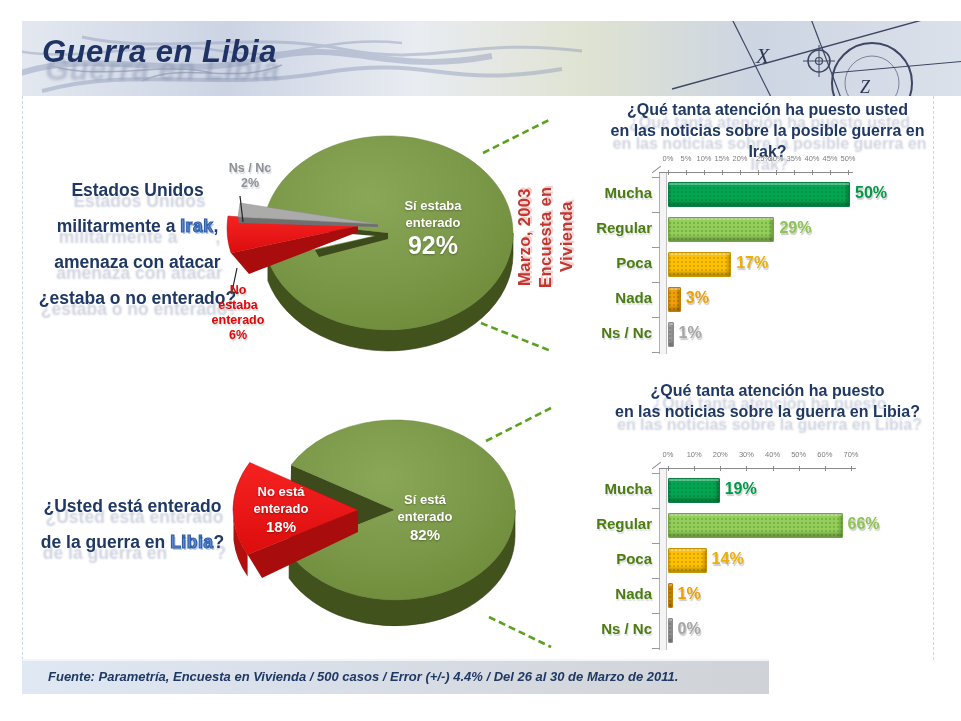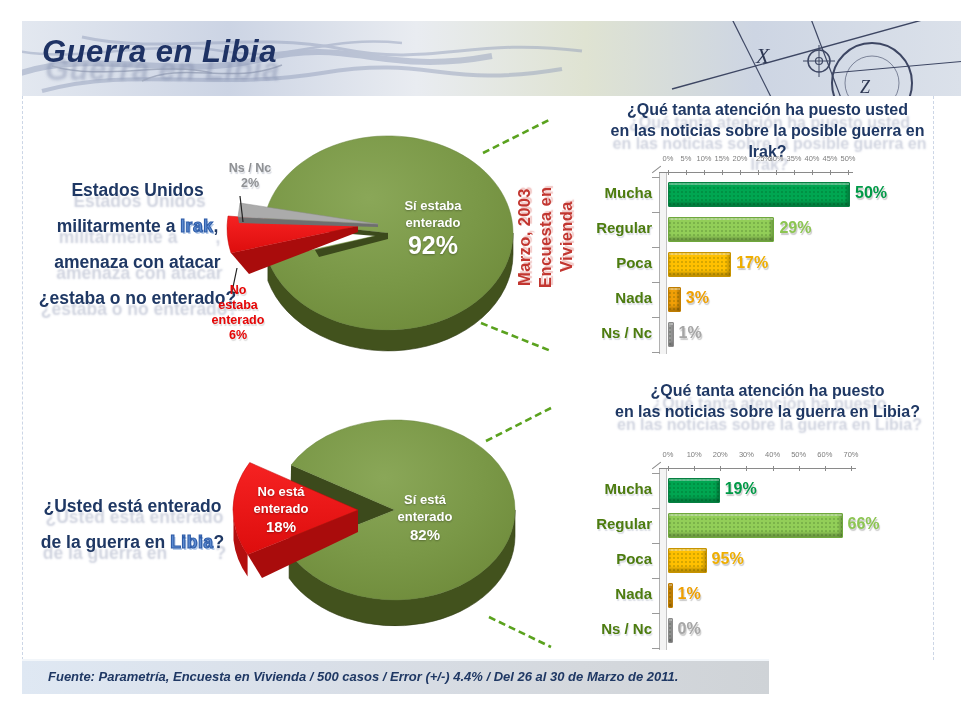--- a/index.html
+++ b/index.html
@@ -301,21 +301,21 @@
     <div class="cat-tick" style="left: 57px; top: 169px; width: 8px; height: 1px; background: rgb(154, 154, 154);"></div>
     <div class="cat-tick" style="left: 57px; top: 204px; width: 8px; height: 1px; background: rgb(154, 154, 154);"></div>
     <div class="cat-label" style="left: -15px; top: 36px;">Mucha</div>
     <div class="bar" style="left: 73px; top: 34px; width: 49.6717px; height: 23px; background-color: rgb(0, 166, 81); border: 1px solid rgb(6, 127, 65);"></div>
     <div class="bar-value" style="left: 129.672px; top: 36px; color: rgb(0, 154, 71);">19%</div>
     <div class="cat-label" style="left: -15px; top: 71px;">Regular</div>
     <div class="bar" style="left: 73px; top: 69px; width: 172.544px; height: 23px; background-color: rgb(146, 206, 88); border: 1px solid rgb(111, 168, 60);"></div>
     <div class="bar-value" style="left: 252.544px; top: 71px; color: rgb(140, 197, 82);">66%</div>
     <div class="cat-label" style="left: -15px; top: 106px;">Poca</div>
     <div class="bar" style="left: 73px; top: 104px; width: 36.6002px; height: 23px; background-color: rgb(255, 192, 0); border: 1px solid rgb(199, 147, 0);"></div>
-    <div class="bar-value" style="left: 116.6px; top: 106px; color: rgb(239, 174, 0);">95%</div>
+    <div class="bar-value" style="left: 116.6px; top: 106px; color: rgb(239, 174, 0);">14%</div>
     <div class="cat-label" style="left: -15px; top: 141px;">Nada</div>
     <div class="bar" style="left: 73px; top: 139px; width: 2.6143px; height: 23px; background-color: rgb(242, 160, 7); border: 1px solid rgb(191, 124, 0);"></div>
     <div class="bar-value" style="left: 82.6143px; top: 141px; color: rgb(239, 159, 0);">1%</div>
     <div class="cat-label" style="left: -15px; top: 176px;">Ns / Nc</div>
     <div class="bar" style="left: 73px; top: 174px; width: 2.5px; height: 23px; background-color: rgb(179, 179, 179); border: 1px solid rgb(138, 138, 138);"></div>
     <div class="bar-value" style="left: 82.5px; top: 176px; color: rgb(166, 166, 166);">0%</div>
   </div>
 
 <div class="footer">
   <div class="footer-text">Fuente: Parametría, Encuesta en Vivienda / 500 casos / Error (+/-) 4.4% / Del  26 al 30 de Marzo de 2011.</div>

